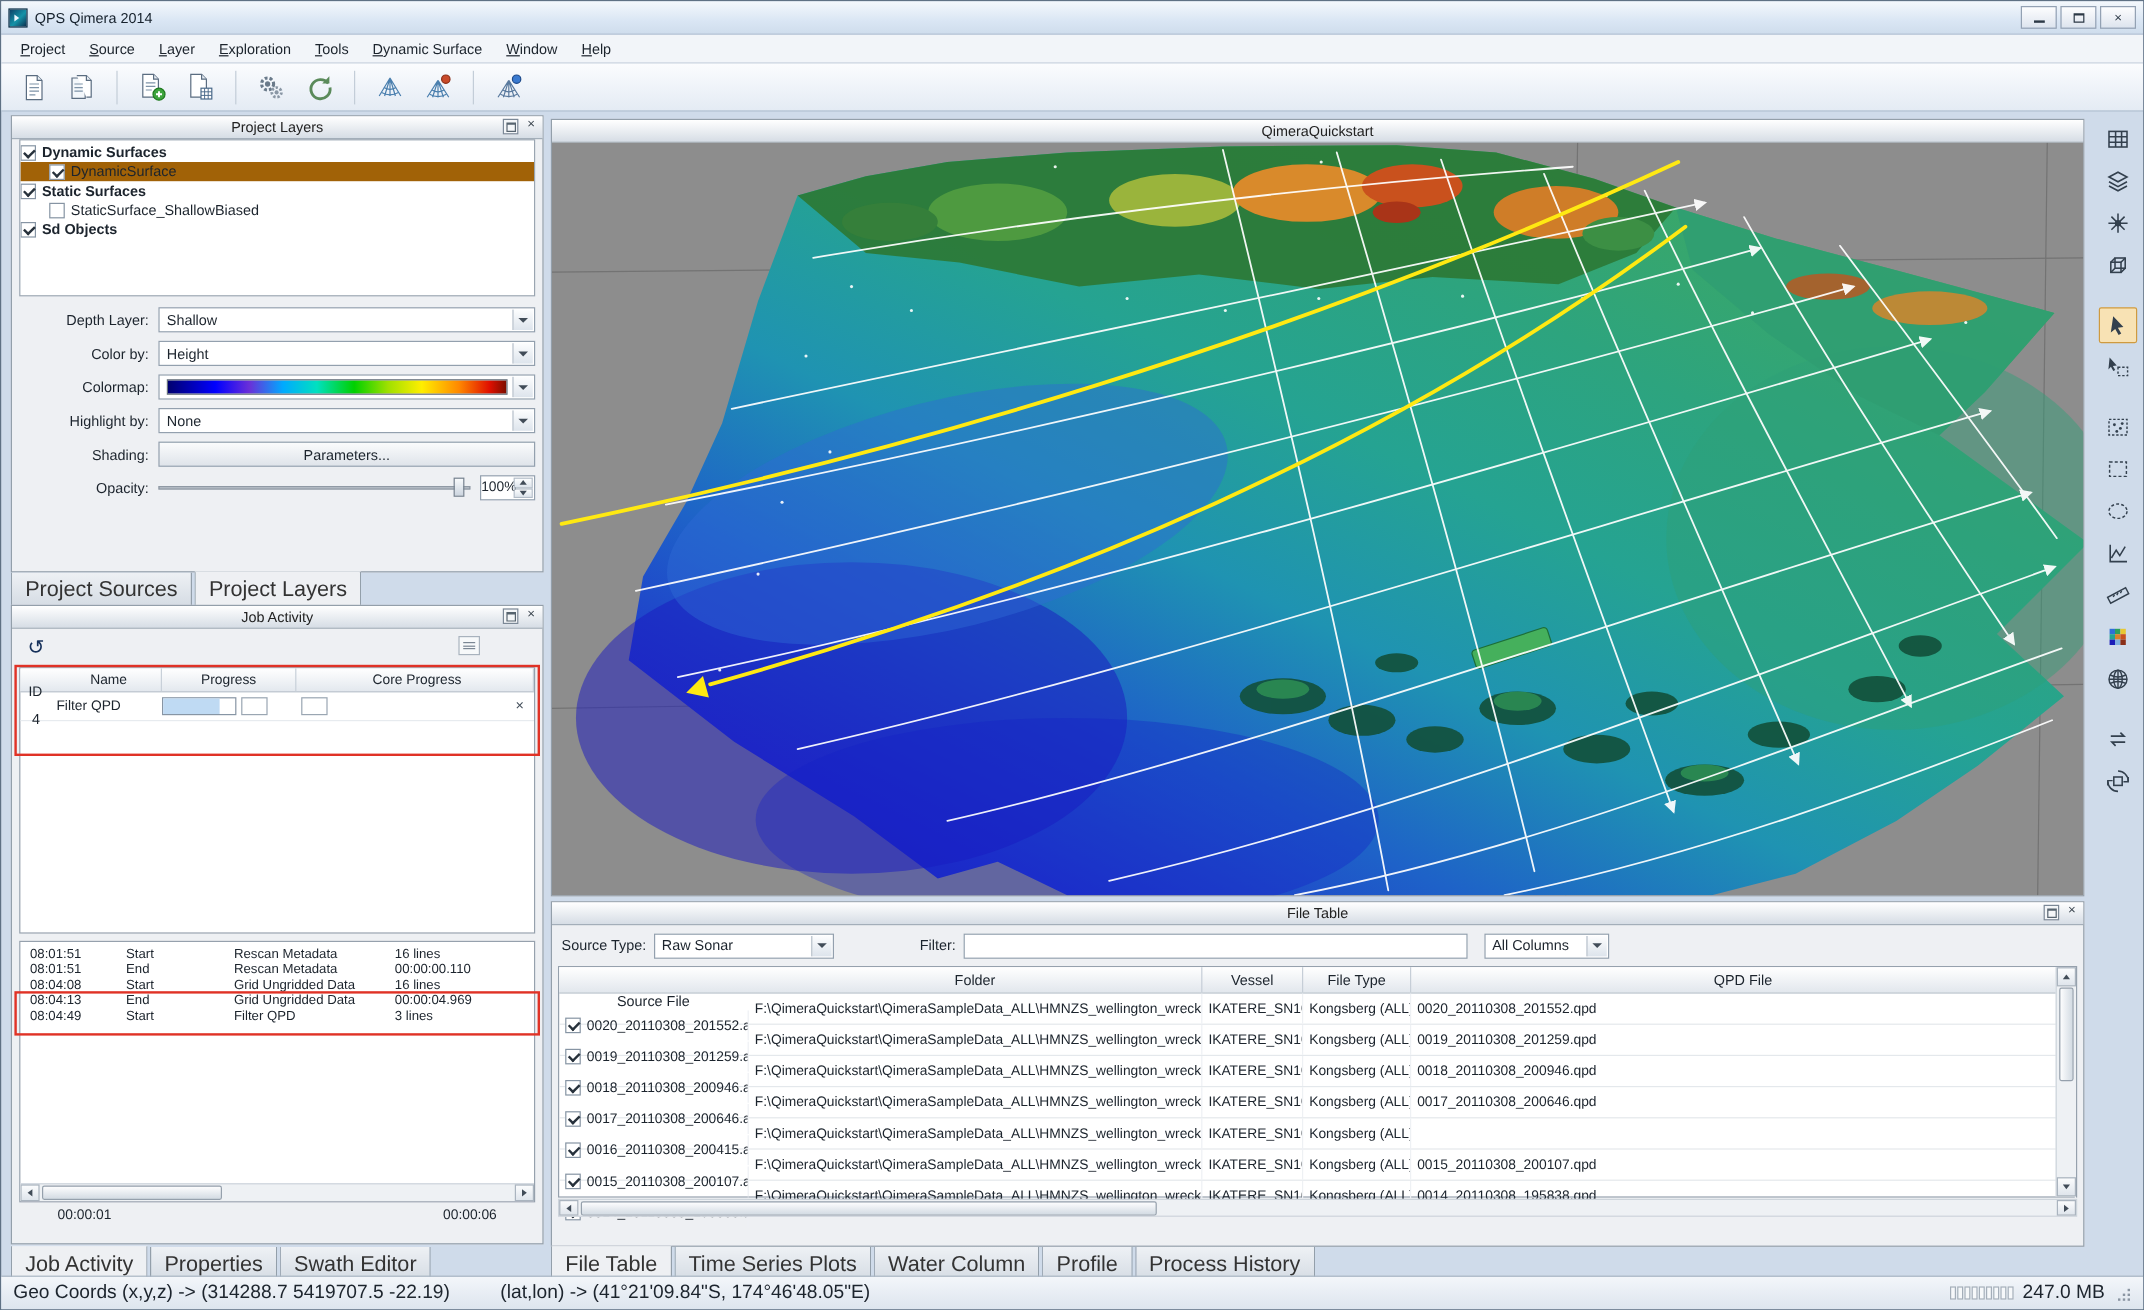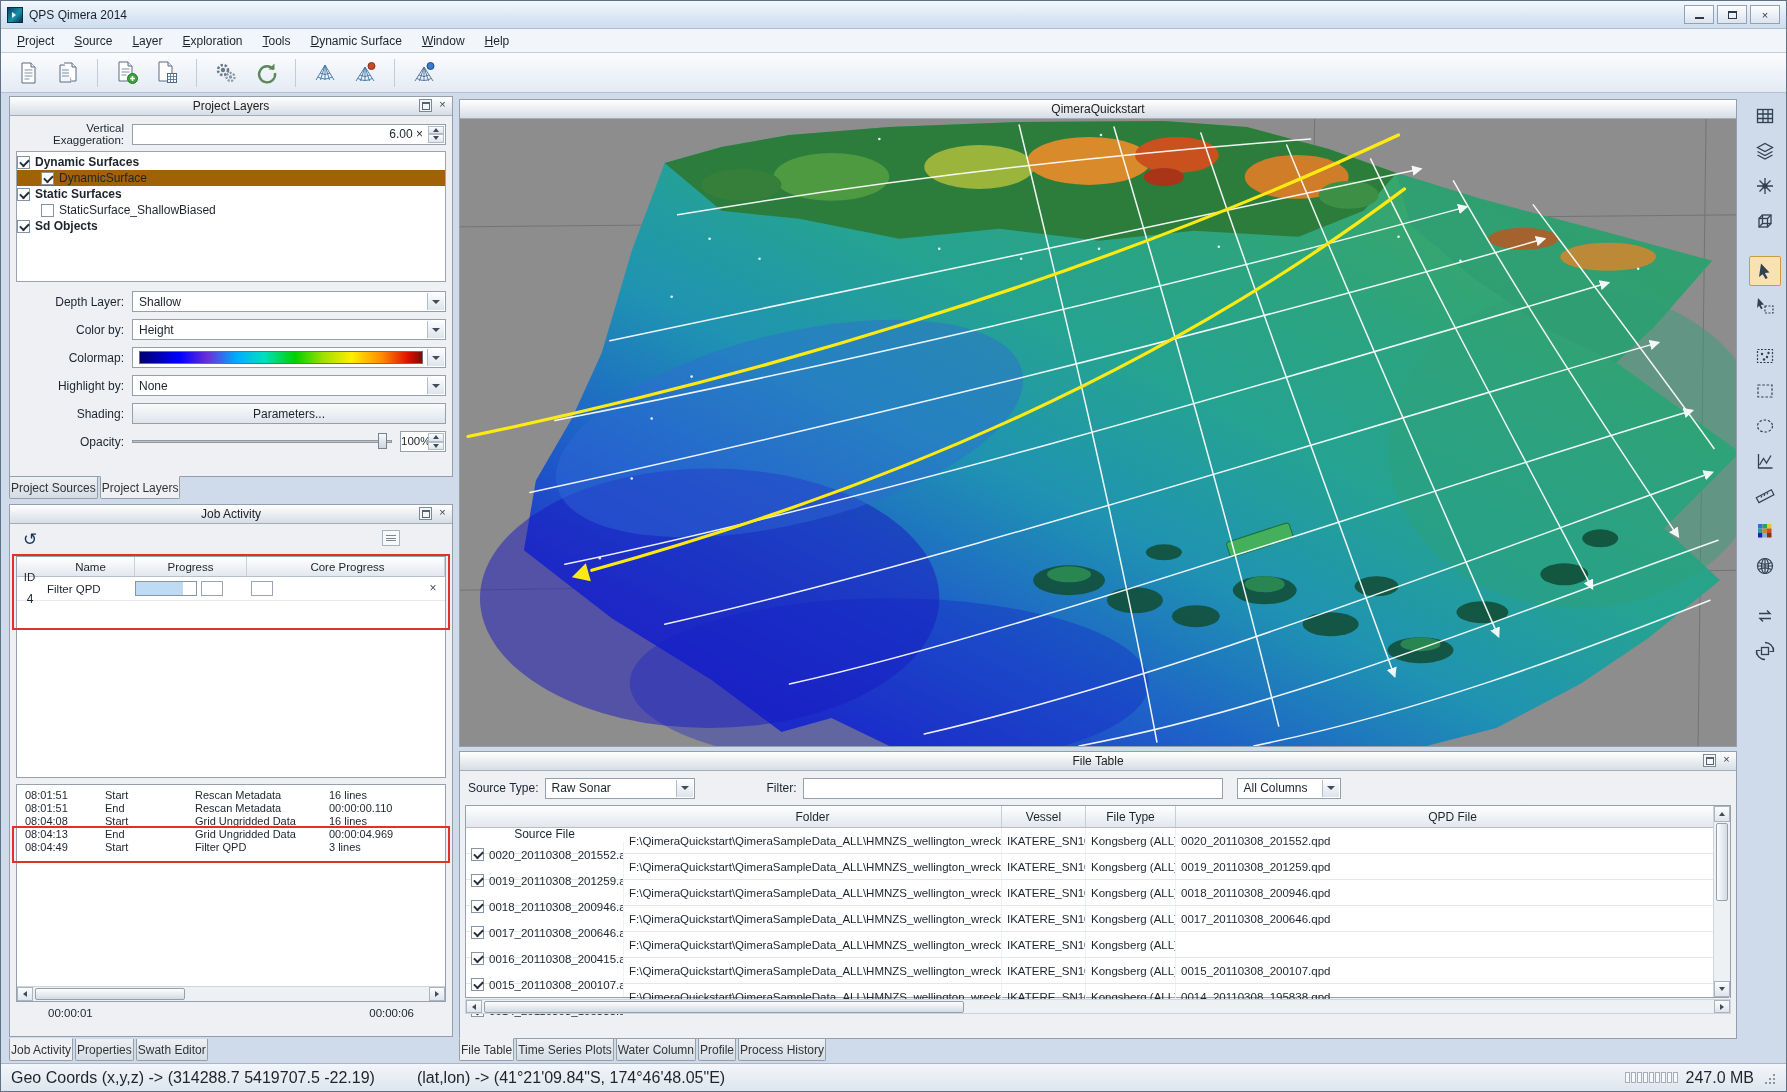--- a/index.html
+++ b/index.html
@@ -81,22 +81,22 @@
   .btn { height:21px; background:linear-gradient(#fafbfc,#dfe4ea); border:1px solid #93a0ae;
     display:flex; align-items:center; justify-content:center; font-size:12px; width:100%; }
   .slider { flex:1; position:relative; height:21px; margin-right:8px; }
   .slider .track { position:absolute; left:0; right:0; top:9px; height:3px; background:#b9c1ca; border:1px solid #8f99a4; }
   .slider .handle { position:absolute; top:2px; width:9px; height:16px;
     background:linear-gradient(#f8fafc,#ccd5df); border:1px solid #76828f; }
   .spinbox { width:46px; height:21px; background:#fff; border:1px solid #93a0ae; position:relative;
     text-align:right; line-height:19px; padding-right:20px; font-size:11.5px; flex:none; }
 
   .tabrow { position:absolute; display:flex; gap:2px; }
-  .tab { padding:4px 1px 3px; background:linear-gradient(#eef1f5,#d5dce4); border:1px solid #939faa;
-    font-size:12px; border-radius:0 0 2px 2px; border-top:none; color:#333; }
+  .tab { padding:4px 11px 3px; background:linear-gradient(#eef1f5,#d5dce4); border:1px solid #939faa;
+    font-size:18px; border-radius:0 0 2px 2px; border-top:none; color:#333; }
   .tab.active { background:#eef0f3; border-top:1px solid #eef0f3; margin-top:-1px; }
   #pl-tabs { left:8px; top:476px; }
 
   
   #p-jobs { left:8px; top:503px; width:444px; height:533px; }
   .ja-tools { height:30px; display:flex; align-items:center; padding:0 8px; position:relative; }
   .undo-btn { width:24px; height:24px; display:flex; align-items:center; justify-content:center;
     font-size:17px; color:#15305a; }
   .log-menu { position:absolute; right:52px; top:6px; width:18px; height:16px; border:1px solid #a8b2bd;
     background:#f7f9fa; display:flex; flex-direction:column; justify-content:space-evenly; padding:2px 3px; }
@@ -289,34 +289,20 @@
         </svg>
       </span>
   </div>
 
   <div class="panel" id="p-layers">
     <div class="phead">
       <span>Project Layers</span>
       <span class="phead-btns">
         <span class="pfloat"></span>
         <span class="pclose">×</span>
-      </span>
-    </div>
-    <div class="ve-row">
-      <span class="lbl">Vertical Exaggeration:</span>
-      <span class="ve-field">
-        <span>6.00 ×</span>
-        <span class="spin">
-            <span>
-              <i class="tri-u"></i>
-            </span>
-            <span>
-              <i class="tri-dn"></i>
-            </span>
-          </span>
       </span>
     </div>
     <div class="tree">
       <div class="trow b">
           <span class="cb checked"></span>
           <span>Dynamic Surfaces</span>
         </div>
       <div class="trow child sel">
           <span class="cb checked"></span>
           <span>DynamicSurface</span>

